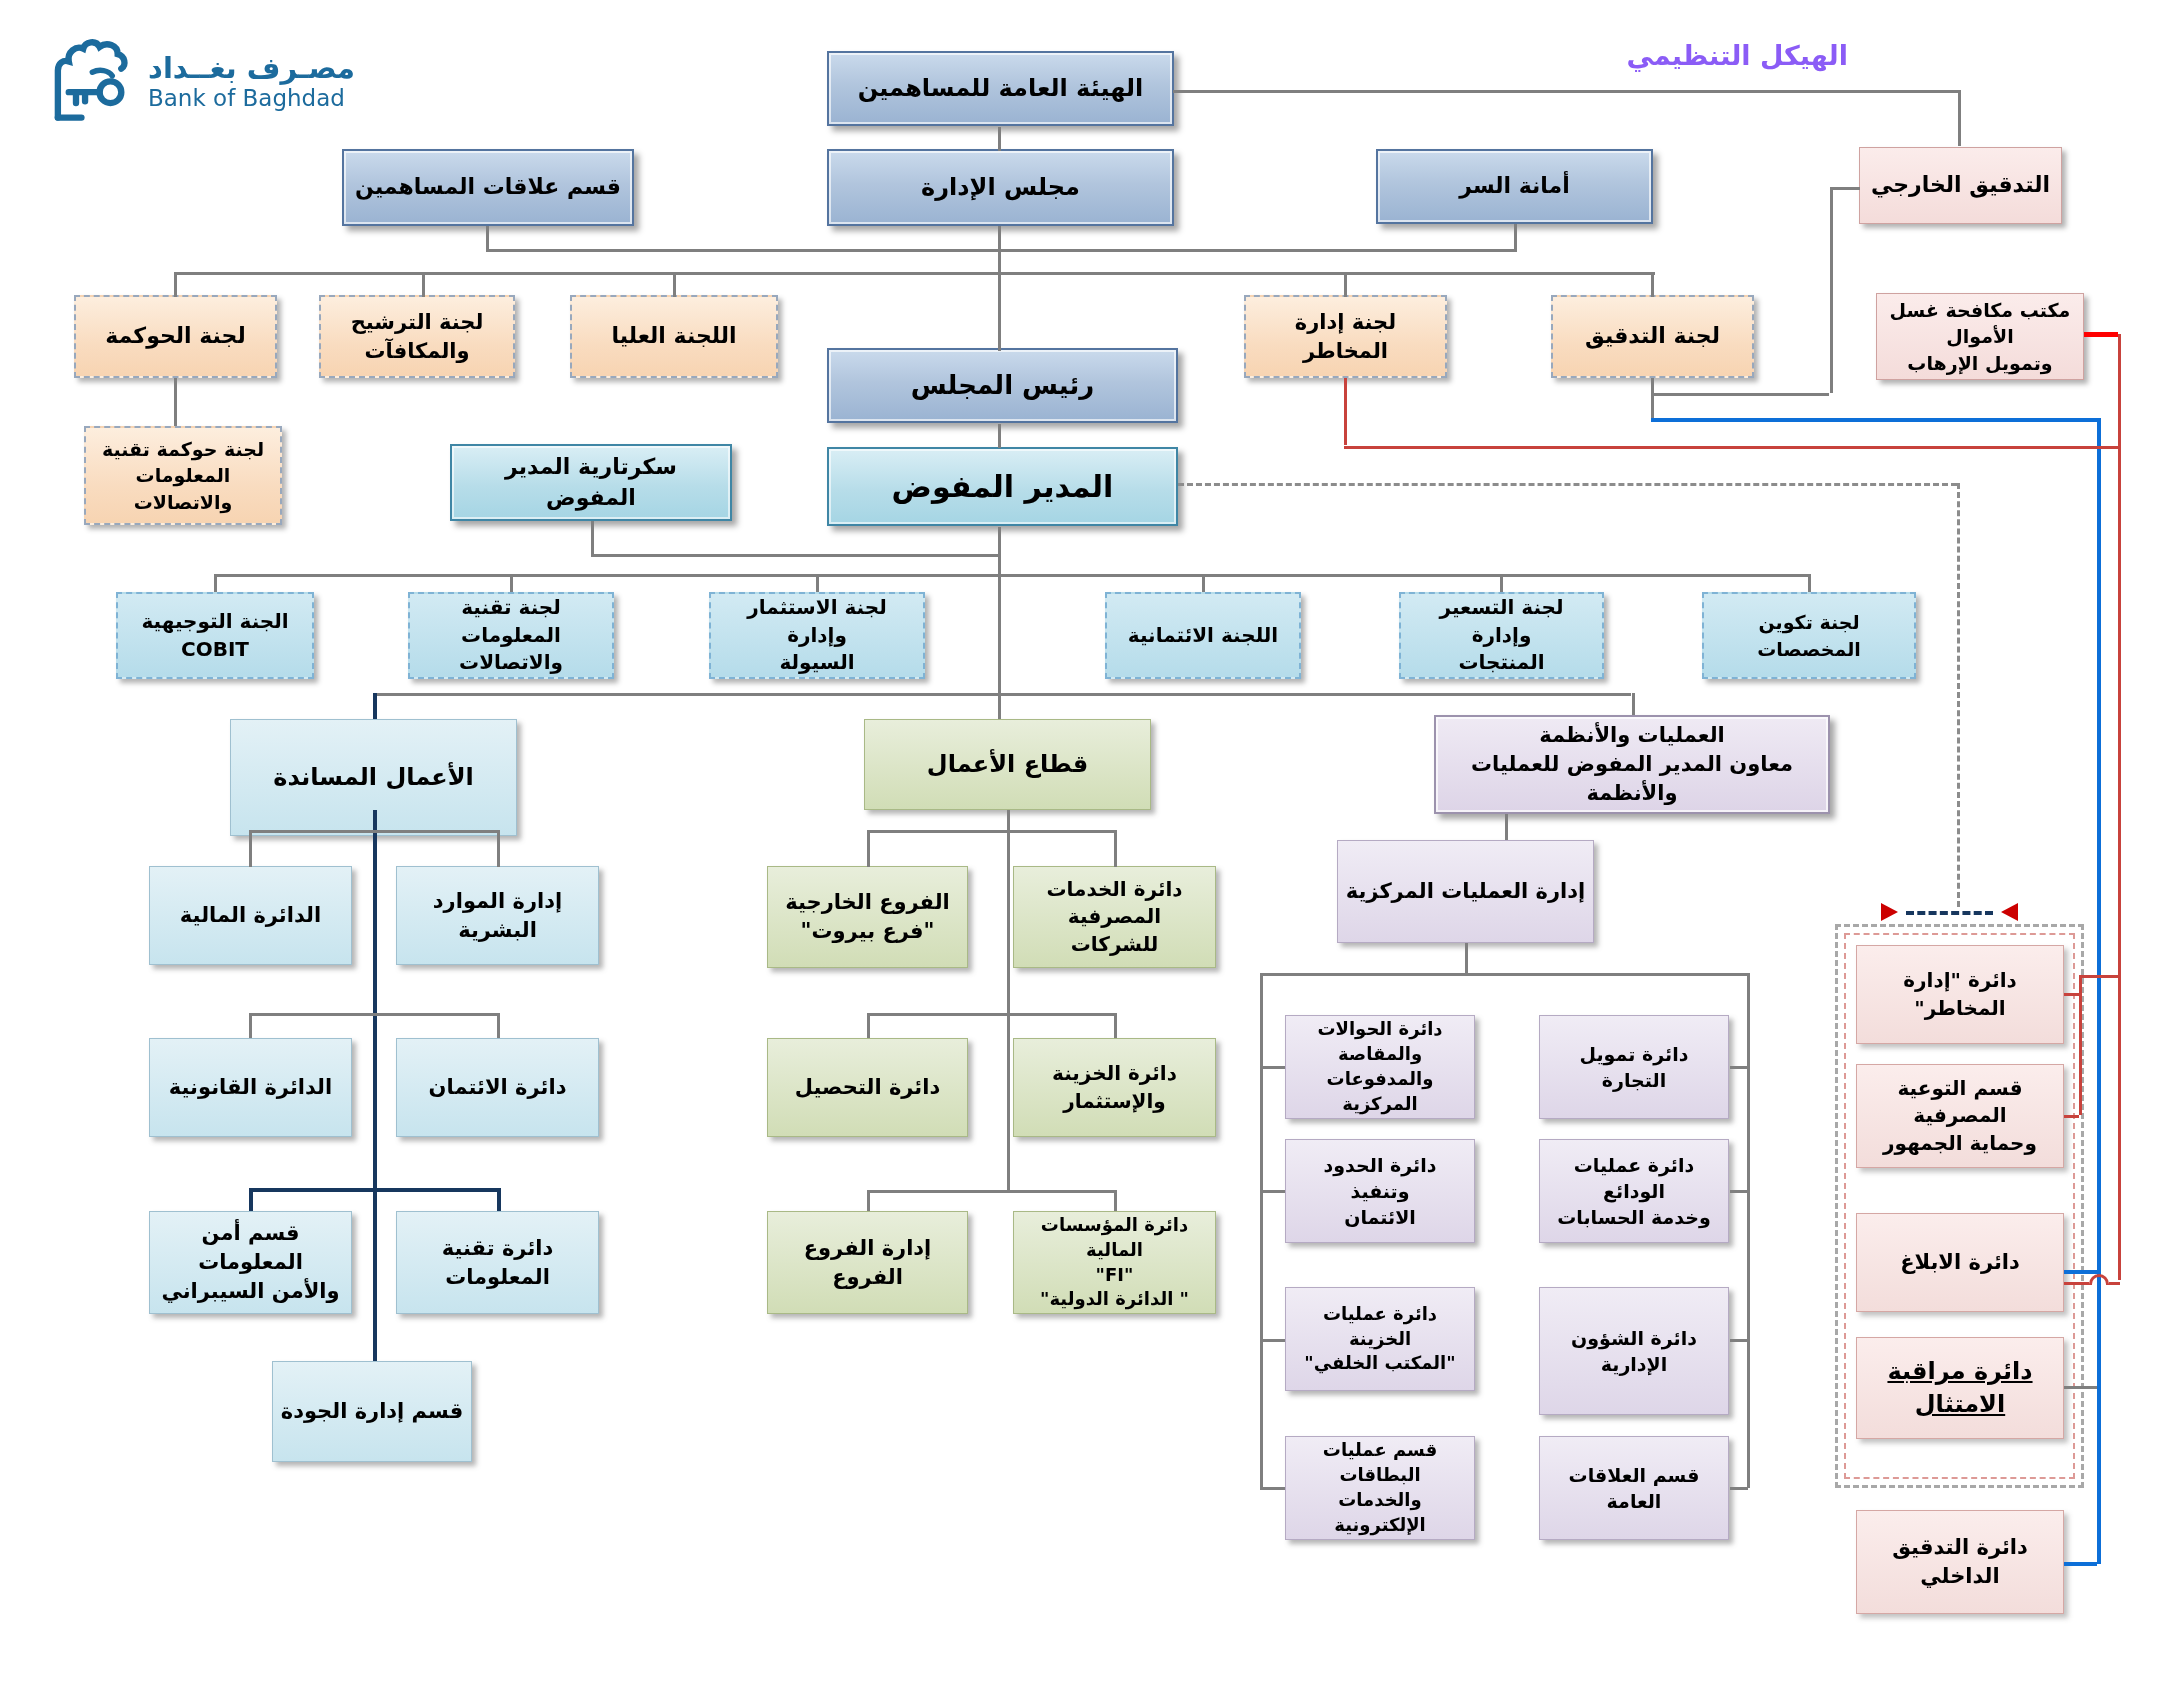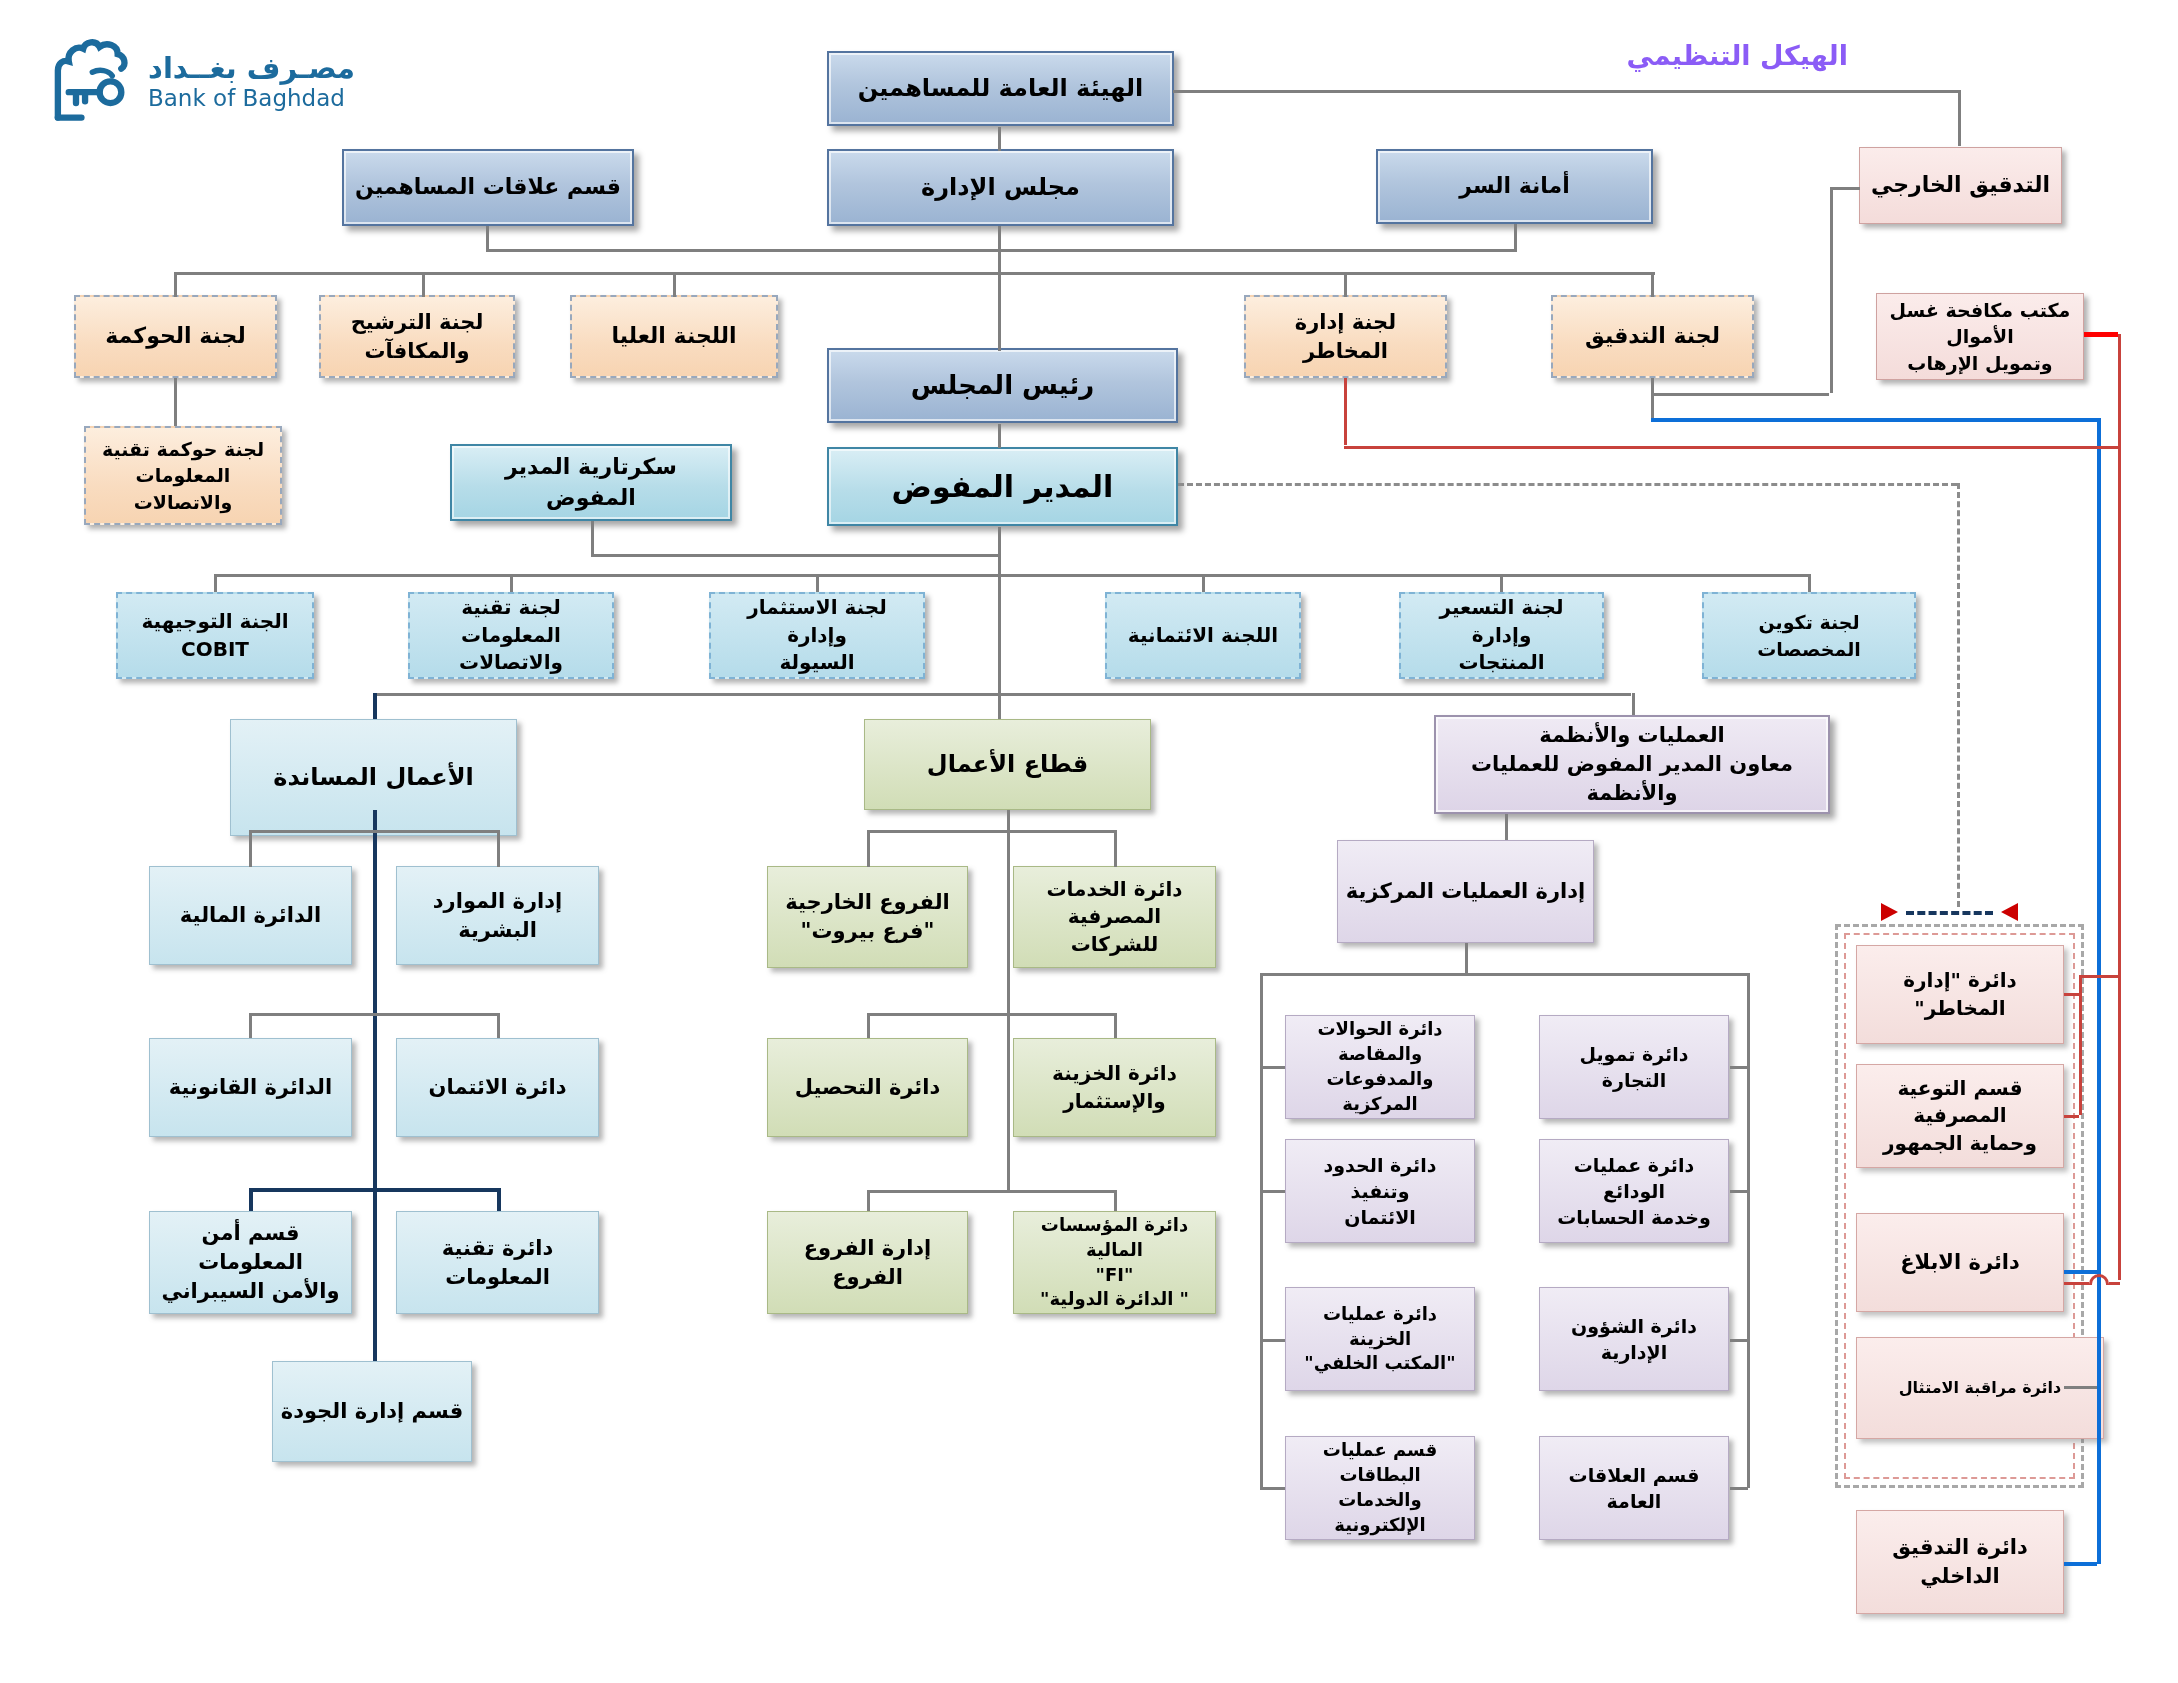--- a/index.html
+++ b/index.html
@@ -135,29 +135,29 @@
       <div class="node purpleBox" style="left: 1337px; top: 840px; width: 257px; height: 103px; font-size: 21px;">إدارة العمليات المركزية</div>
       <div class="node purpleBox" style="left: 1285px; top: 1015px; width: 190px; height: 104px; font-size: 18px;">دائرة الحوالات والمقاصة
 والمدفوعات المركزية</div>
       <div class="node purpleBox" style="left: 1539px; top: 1015px; width: 190px; height: 104px; font-size: 19px;">دائرة تمويل التجارة</div>
       <div class="node purpleBox" style="left: 1285px; top: 1139px; width: 190px; height: 104px; font-size: 19px;">دائرة الحدود وتنفيذ
 الائتمان</div>
       <div class="node purpleBox" style="left: 1539px; top: 1139px; width: 190px; height: 104px; font-size: 19px;">دائرة عمليات الودائع
 وخدمة الحسابات</div>
       <div class="node purpleBox" style="left: 1285px; top: 1287px; width: 190px; height: 104px; font-size: 18px;">دائرة عمليات الخزينة
 "المكتب الخلفي"</div>
-      <div class="node purpleBox" style="left: 1539px; top: 1287px; width: 190px; height: 104px; font-size: 19px;">دائرة الشؤون الإدارية</div>
+      <div class="node purpleBox" style="left: 1539px; top: 1287px; width: 190px; height: 128px; font-size: 19px;">دائرة الشؤون الإدارية</div>
       <div class="node purpleBox" style="left: 1285px; top: 1436px; width: 190px; height: 104px; font-size: 18px;">قسم عمليات البطاقات
 والخدمات الإلكترونية</div>
       <div class="node purpleBox" style="left: 1539px; top: 1436px; width: 190px; height: 104px; font-size: 19px;">قسم العلاقات العامة</div>
       <div class="node pinkBox" style="left: 1856px; top: 945px; width: 208px; height: 99px; font-size: 20px;">دائرة "إدارة المخاطر"</div>
       <div class="node pinkBox" style="left: 1856px; top: 1064px; width: 208px; height: 104px; font-size: 20px;">قسم التوعية المصرفية
 وحماية الجمهور</div>
       <div class="node pinkBox" style="left: 1856px; top: 1213px; width: 208px; height: 99px; font-size: 21px;">دائرة الابلاغ</div>
-      <div class="node pinkBox" style="left: 1856px; top: 1337px; width: 248px; height: 102px; font-size: 16px;">دائرة مراقبة الامتثال</div>
+      <div class="node pinkBox" style="left: 1856px; top: 1337px; width: 208px; height: 102px; font-size: 24px; text-decoration: underline;">دائرة مراقبة الامتثال</div>
       <div class="node pinkBox" style="left: 1856px; top: 1510px; width: 208px; height: 104px; font-size: 21px;">دائرة التدقيق الداخلي</div>
       <div class="cn lg" style="left: 998px; top: 127px; width: 3px; height: 24px;"></div>
       <div class="cn lg" style="left: 1173px; top: 90px; width: 787px; height: 3px;"></div>
       <div class="cn lg" style="left: 1958px; top: 90px; width: 3px; height: 56px;"></div>
       <div class="cn lg" style="left: 998px; top: 226px; width: 3px; height: 125px;"></div>
       <div class="cn lg" style="left: 486px; top: 226px; width: 3px; height: 26px;"></div>
       <div class="cn lg" style="left: 1514px; top: 224px; width: 3px; height: 28px;"></div>
       <div class="cn lg" style="left: 486px; top: 249px; width: 1030px; height: 3px;"></div>
       <div class="cn lg" style="left: 174px; top: 272px; width: 1481px; height: 3px;"></div>
       <div class="cn lg" style="left: 174px; top: 272px; width: 3px; height: 25px;"></div>

